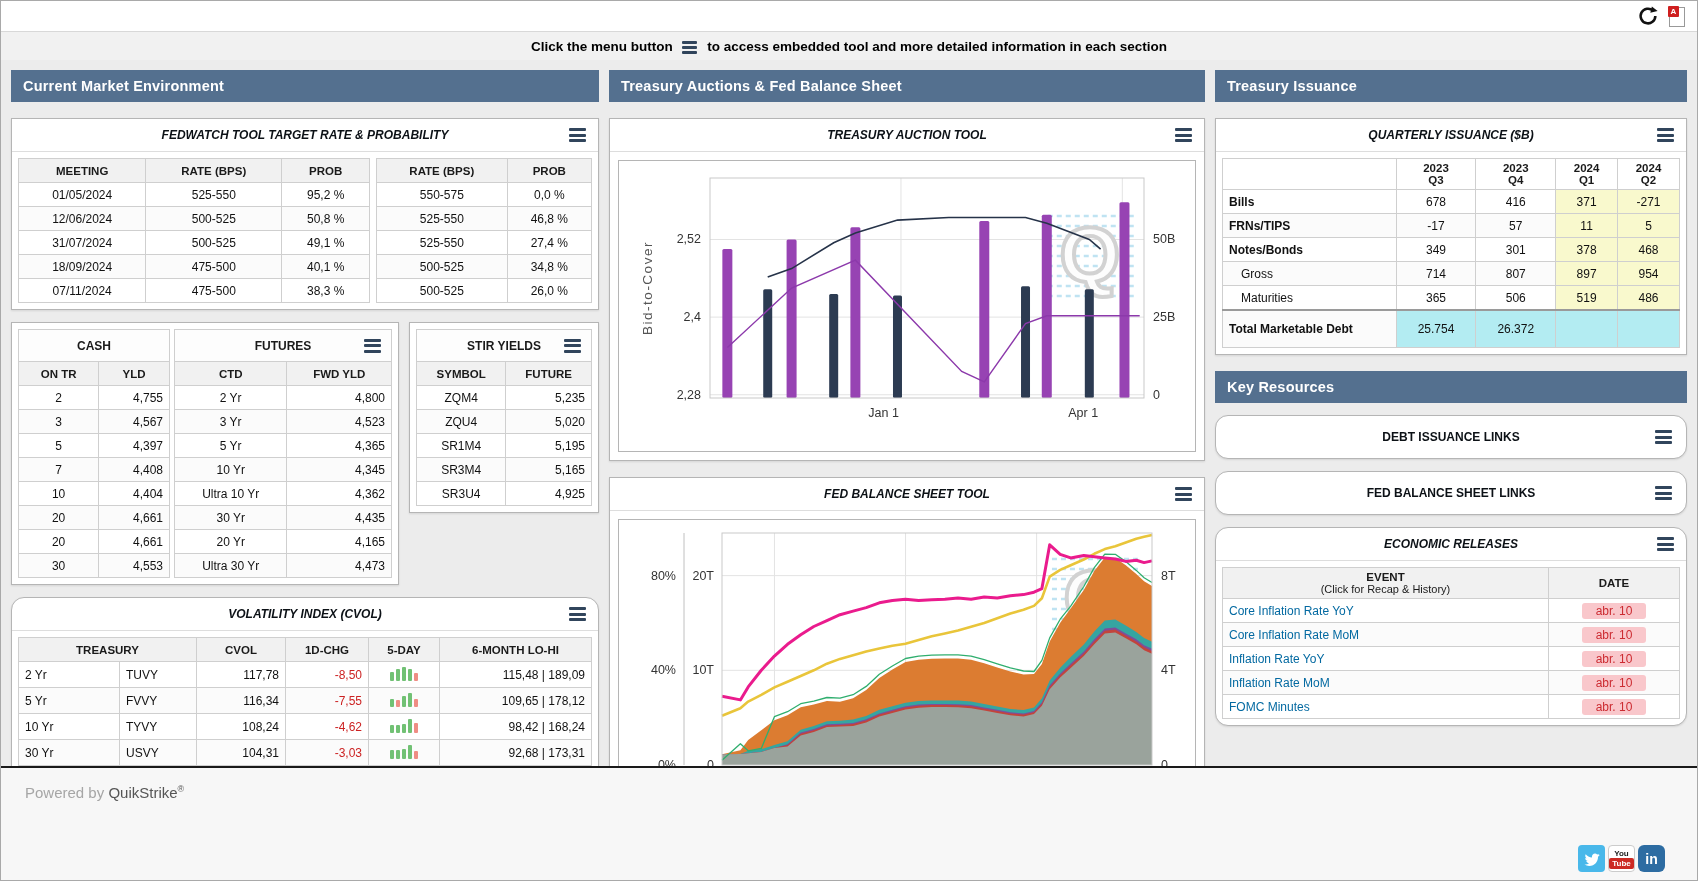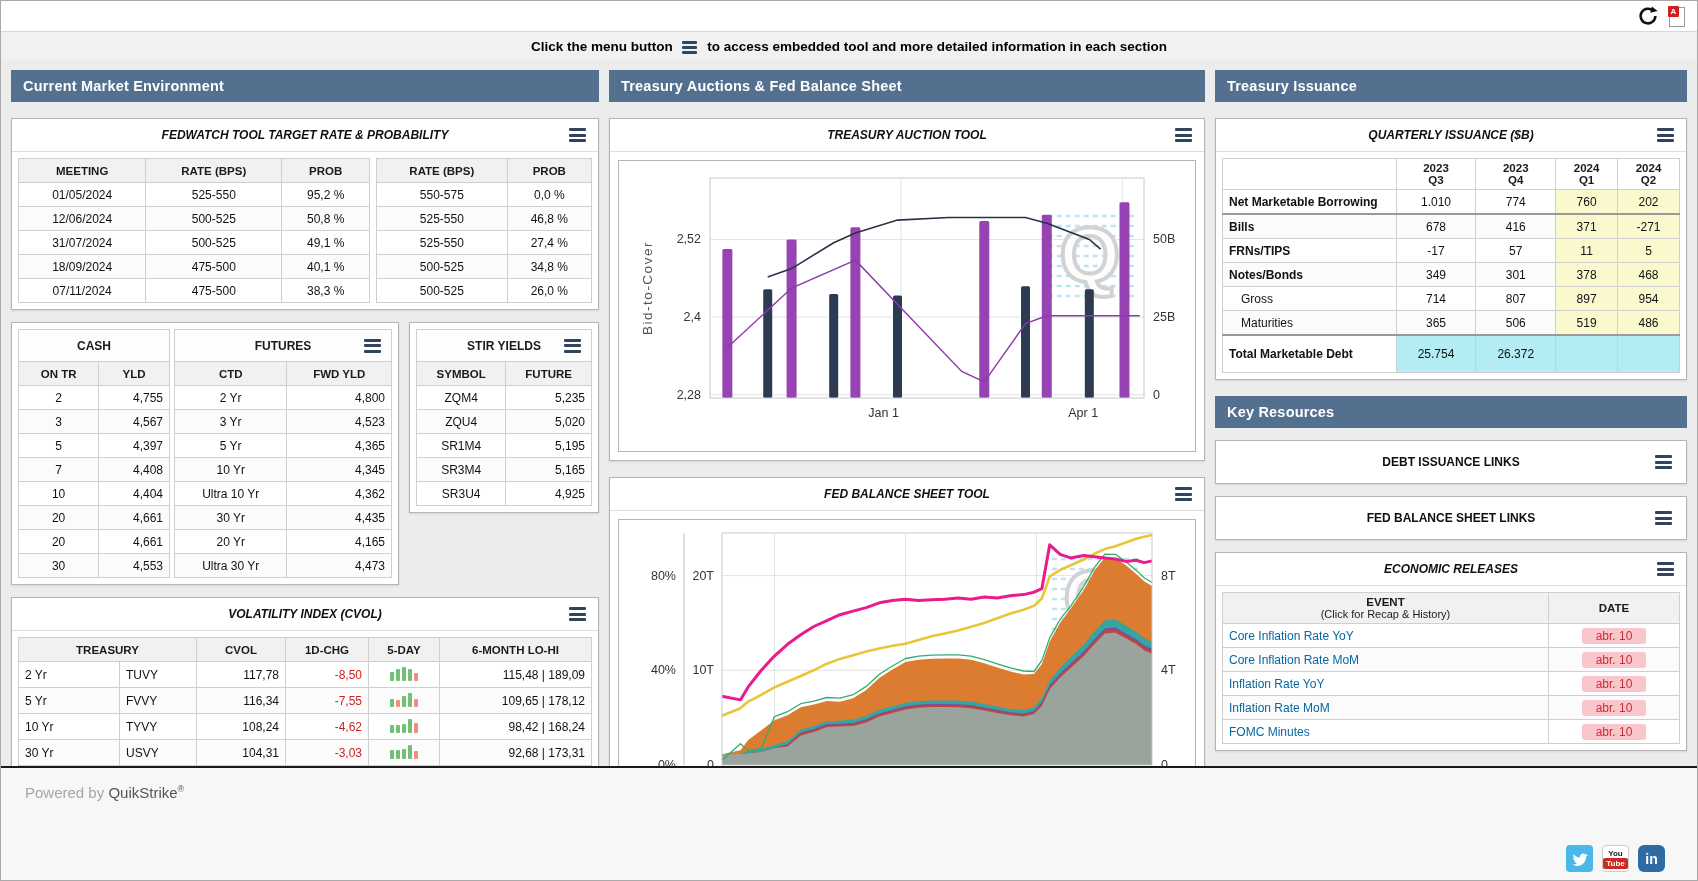--- a/index.html
+++ b/index.html
@@ -8,21 +8,21 @@
   .instruction{background:#f1f1f1;text-align:center;font-weight:bold;font-size:13.5px;color:#000;padding:7px 0 6px 0;}
   .instruction .mini-burger{display:inline-flex;flex-direction:column;gap:2px;vertical-align:middle;margin:0 6px;}
   .instruction .mini-burger i{width:15px;height:3px;background:#31455c;border-radius:1px;}
   .content{flex:1;background:#ececec;display:flex;gap:10px;padding:10px 10px 0 10px;overflow:hidden;justify-content:space-between;}
   .col{display:flex;flex-direction:column;}
   .col-left{width:588px;}
   .col-mid{width:596px;}
   .col-right{flex:1;}
   .col-header{background:#54708f;color:#fff;font-weight:bold;font-size:14.5px;padding:8px 12px;letter-spacing:.2px;}
   .panel{background:#fff;border:1px solid #b5b5b5;box-shadow:0 1px 2px rgba(0,0,0,.10);}
-  .mt16{margin-top:16px;} .mt12{margin-top:12px;}
+  .mt16{margin-top:16px;} .mt12{margin-top:12px;border-radius:13px;}
   .ptitle{position:relative;display:flex;align-items:center;justify-content:center;padding:9px 36px;border-bottom:1px solid #ddd;font-weight:bold;font-size:12px;color:#0c1116;text-align:center;font-style:italic;}
   .burger{display:inline-flex;flex-direction:column;gap:2.6px;background:none;border:none;cursor:pointer;padding:2px;}
   .burger i{width:17px;height:3px;background:#31455c;border-radius:1px;display:block;}
   .ptitle .burger{position:absolute;right:10px;top:50%;transform:translateY(-50%);}
   .pbody{padding:6px;}
   table{border-collapse:collapse;width:100%;font-size:12px;color:#111;}
   th,td{border:1px solid #cfcfcf;padding:3px 6px;height:17px;}
   thead th{background:#f1f1f1;font-weight:bold;font-size:11.5px;color:#1a1a1a;text-align:center;}
   thead tr.ttl th{background:#fdfdfd;font-size:12px;padding:7px 30px;position:relative;}
   tbody tr:nth-child(even) td{background:#fbfbfb;}
@@ -42,21 +42,21 @@
   .rel-table td.ev{color:#0369a1;text-align:left;cursor:pointer;}
   .badge{display:inline-block;background:#f9c7cb;color:#cc2b31;padding:1px 14px;border-radius:3px;font-size:12px;}
   .link-panel{position:relative;display:flex;align-items:center;justify-content:center;height:42px;font-weight:bold;font-size:12px;color:#0c1116;}
   .link-panel .burger{position:absolute;right:12px;top:50%;transform:translateY(-50%);}
   .chart-frame{margin:8px;border:1px solid #b5b5b5;background:#fff;padding:3px;}
   svg text{font-family:"Liberation Sans",sans-serif;}
   .footer{height:114px;border-top:2px solid #1a1a1a;background:#f7f7f7;position:relative;box-sizing:border-box;padding:16px 0 0 24px;}
   .powered{font-size:15px;color:#a6a6a6;}
   .powered .brand{color:#555;}
   .powered sup{font-size:9px;color:#555;}
-  .social{position:absolute;right:32px;bottom:8px;display:flex;gap:9px;align-items:flex-end;}
+  .social{position:absolute;right:32px;bottom:8px;display:flex;gap:3px;align-items:flex-end;}
   .soc{width:27px;height:27px;border-radius:4px;display:flex;align-items:center;justify-content:center;cursor:pointer;box-sizing:border-box;}
   .soc-tw{background:#49b8ea;}
   .soc-yt{background:#fff;border:1px solid #ccc;flex-direction:column;gap:0;padding:2px 1px;}
   .soc-yt .yt-top{font-size:8px;font-weight:bold;color:#222;line-height:9px;}
   .soc-yt .yt-bot{font-size:8px;font-weight:bold;color:#fff;background:#cc2a24;border-radius:2px;line-height:11px;padding:0 3px;}
   .soc-li{background:#2d6ca2;color:#fff;font-weight:bold;font-size:14px;border-radius:6px;}
   .pdf-wrap{position:relative;width:17px;height:21px;}
   .pdf-page{position:absolute;right:0;top:1px;width:14px;height:18px;background:#fff;border:1px solid #999;}
   .pdf-badge{position:absolute;left:0;top:0;width:11px;height:11px;background:#cf1f1f;color:#fff;font-size:8px;font-weight:bold;display:flex;align-items:center;justify-content:center;border-radius:1px;}
 </style>
@@ -549,27 +549,20 @@
                     <div>2024</div>
                     <div>Q1</div>
                   </th>
                   <th style="background: rgb(255, 255, 255);">
                     <div>2024</div>
                     <div>Q2</div>
                   </th>
                 </tr>
               </thead>
               <tbody>
-                <tr class="sep ">
-                  <td class="lbl">Net Marketable Borrowing</td>
-                  <td class="val">1.010</td>
-                  <td class="val">774</td>
-                  <td class="val hl">760</td>
-                  <td class="val hl">202</td>
-                </tr>
                 <tr>
                   <td class="lbl">Bills</td>
                   <td class="val">678</td>
                   <td class="val">416</td>
                   <td class="val hl">371</td>
                   <td class="val hl">-271</td>
                 </tr>
                 <tr>
                   <td class="lbl">FRNs/TIPS</td>
                   <td class="val">-17</td>

